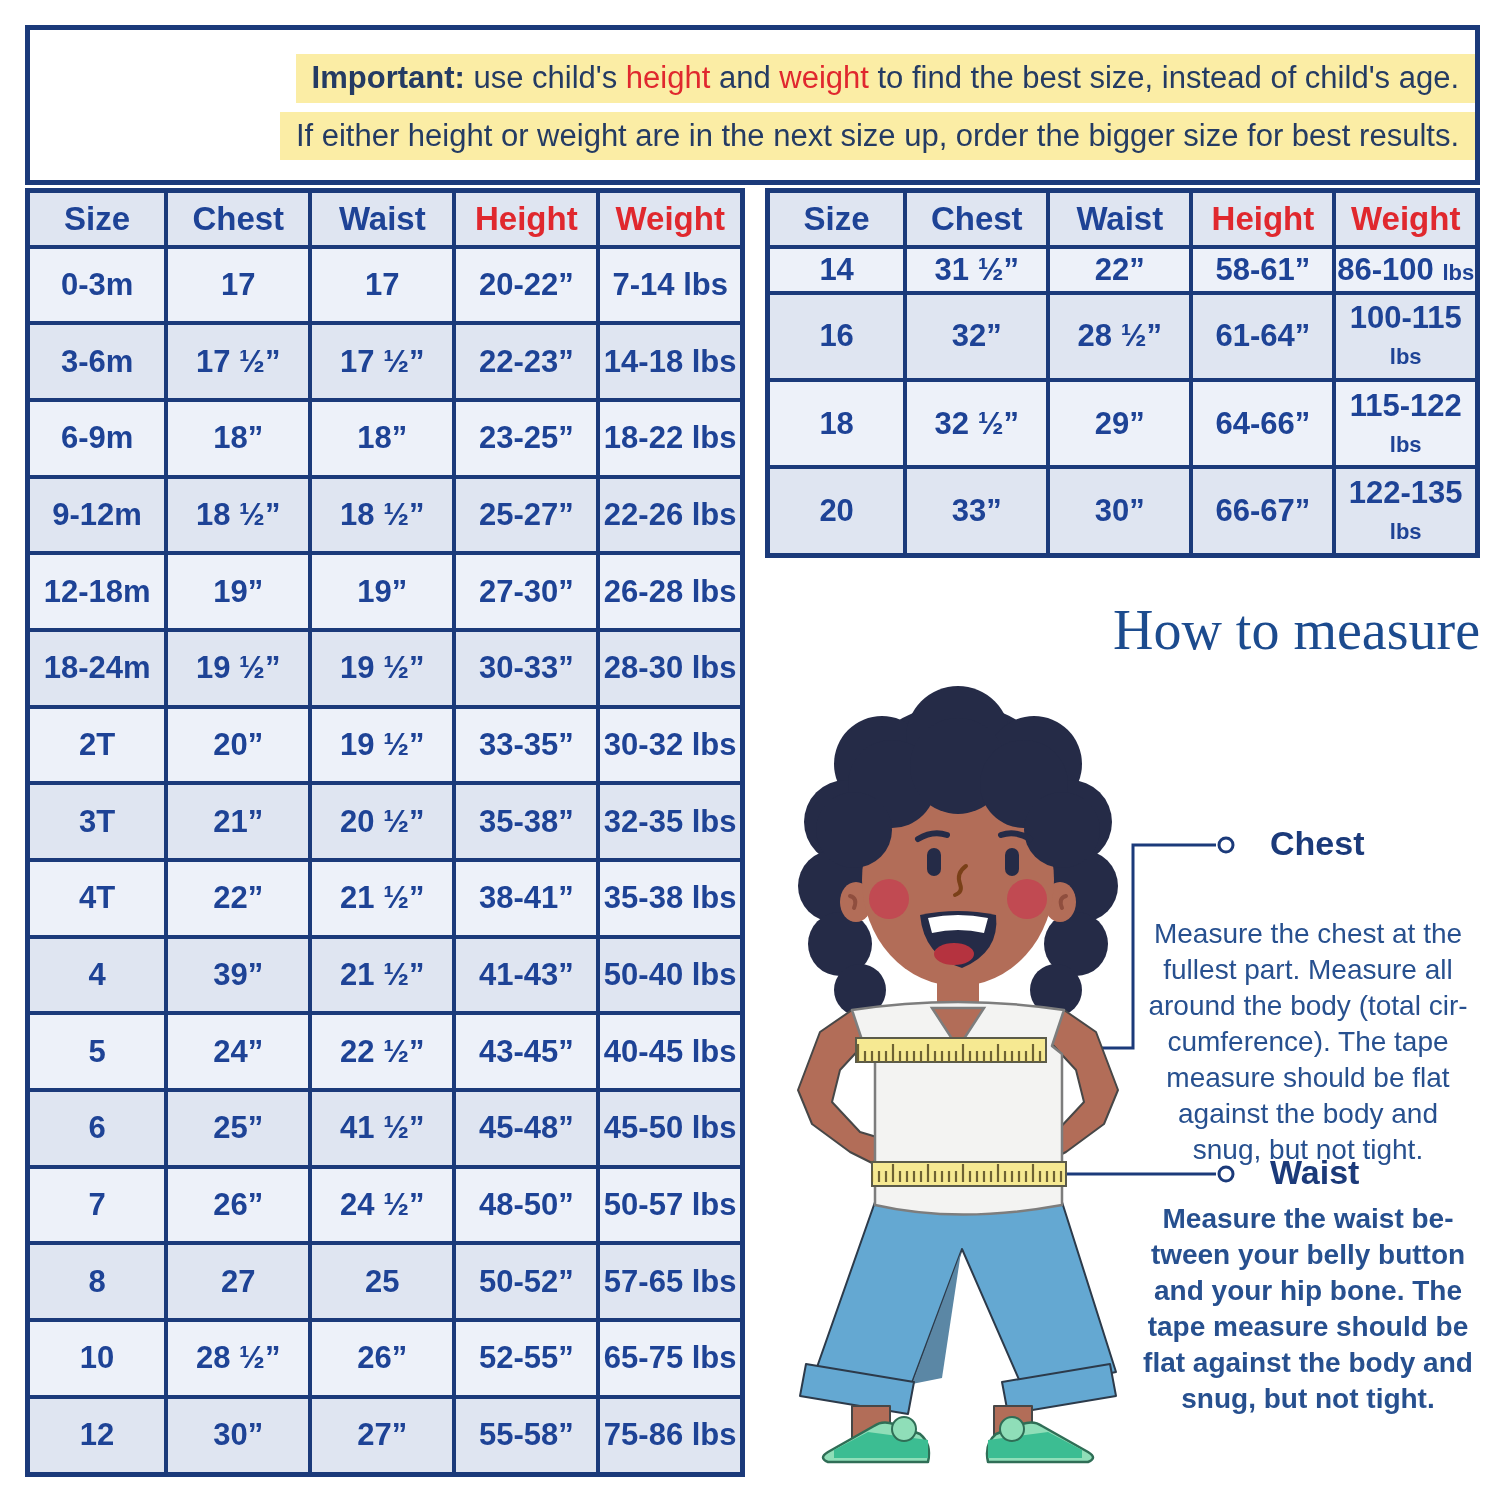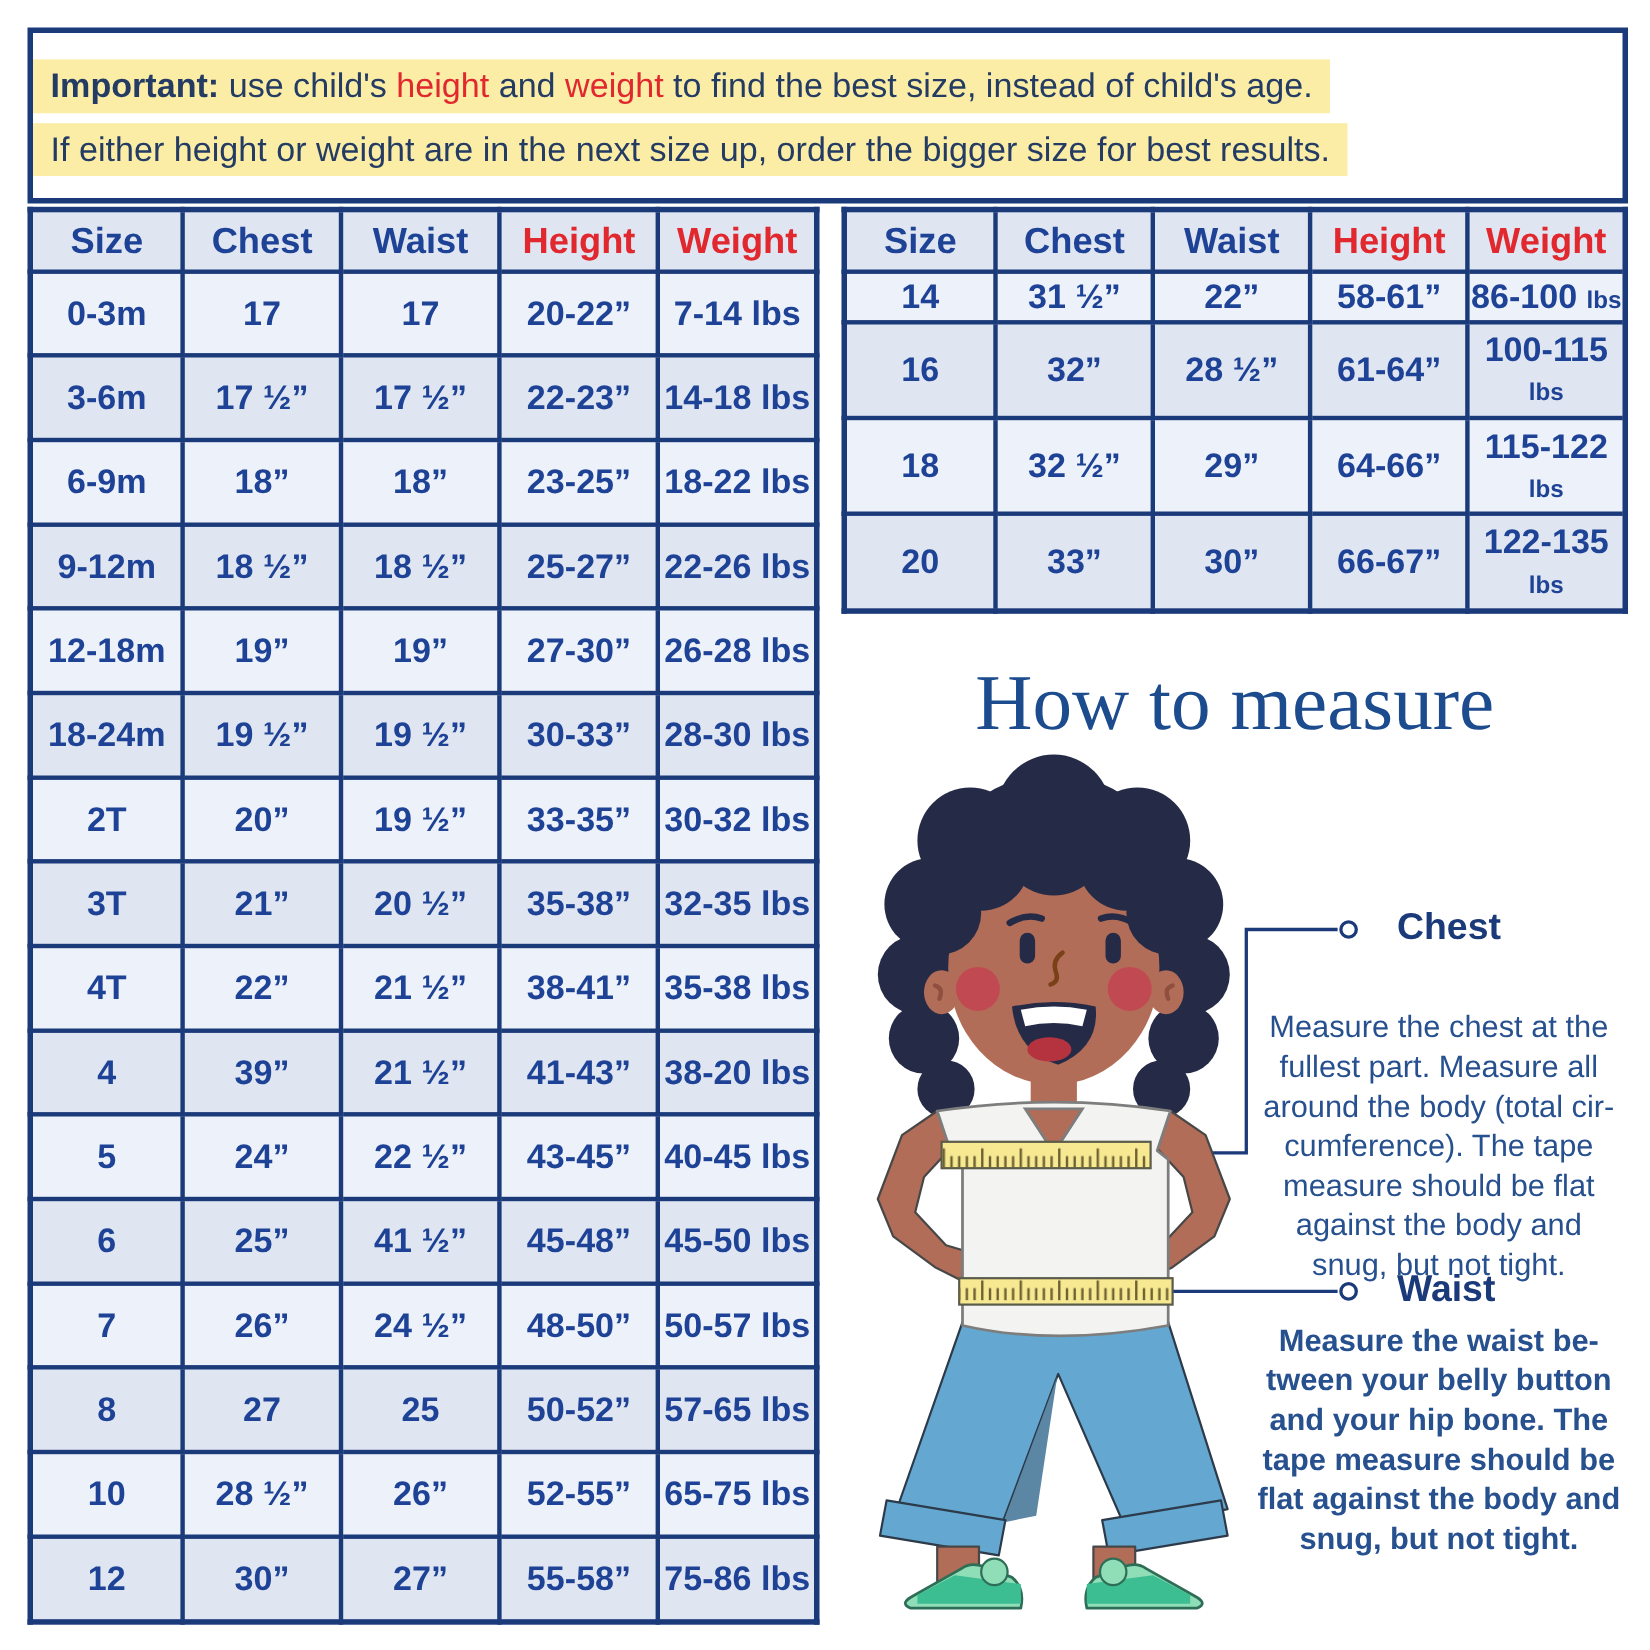--- a/index.html
+++ b/index.html
@@ -25,21 +25,21 @@
   }
   *{margin:0;padding:0;box-sizing:border-box;}
   html,body{background:#fff;}
   body{font-family:"Liberation Sans","DejaVu Sans",sans-serif;}
   .page{position:relative;width:1500px;height:1500px;background:#fff;overflow:hidden;}
 
   
   .note-box{
     position:absolute;left:25px;top:25px;width:1455px;height:160px;
     border:5px solid var(--border-navy);background:#fff;
-    display:flex;flex-direction:column;align-items:flex-start;justify-content:center;
+    display:flex;flex-direction:column;align-items:flex-end;justify-content:center;
     gap:9px;padding-top:4px;
   }
   .note-line{
     background:var(--highlight-yellow);color:var(--note-navy);
     font-size:31px;padding:7px 16px;white-space:nowrap;line-height:1.1;
   }
   .note-line .b{font-weight:bold;}
   .note-line .red{color:var(--red);}
 
   
@@ -59,21 +59,21 @@
   .size-table td{font-size:31px;background:var(--row-light);}
   .size-table tbody tr:nth-child(even) td{background:var(--row-dark);}
   .size-table col.c-size{width:19.4%;}
   .size-table col.c-other{width:20.15%;}
   td .unit{font-size:22px;font-weight:bold;margin-top:32px;}
 
   
   .measure-title{
     position:absolute;left:765px;top:598px;width:715px;
     font-family:"Liberation Serif","DejaVu Serif",serif;
-    font-size:72px;color:var(--title-navy);text-align:center;
+    font-size:56px;color:var(--title-navy);text-align:right;
   }
   .section-label{
     position:absolute;font-size:34px;font-weight:bold;color:var(--border-navy);
   }
   #chest-label{left:1270px;top:824px;}
   #waist-label{left:1270px;top:1153px;}
   .section-text{
     position:absolute;left:1140px;width:336px;
     font-size:28px;line-height:36px;color:var(--paragraph-navy);
     text-align:center;white-space:pre-line;
@@ -182,21 +182,21 @@
           <td>22”</td>
           <td>21 ½”</td>
           <td>38-41”</td>
           <td>35-38 lbs</td>
         </tr>
         <tr>
           <td>4</td>
           <td>39”</td>
           <td>21 ½”</td>
           <td>41-43”</td>
-          <td>38-20 lbs</td>
+          <td>50-40 lbs</td>
         </tr>
         <tr>
           <td>5</td>
           <td>24”</td>
           <td>22 ½”</td>
           <td>43-45”</td>
           <td>40-45 lbs</td>
         </tr>
         <tr>
           <td>6</td>

